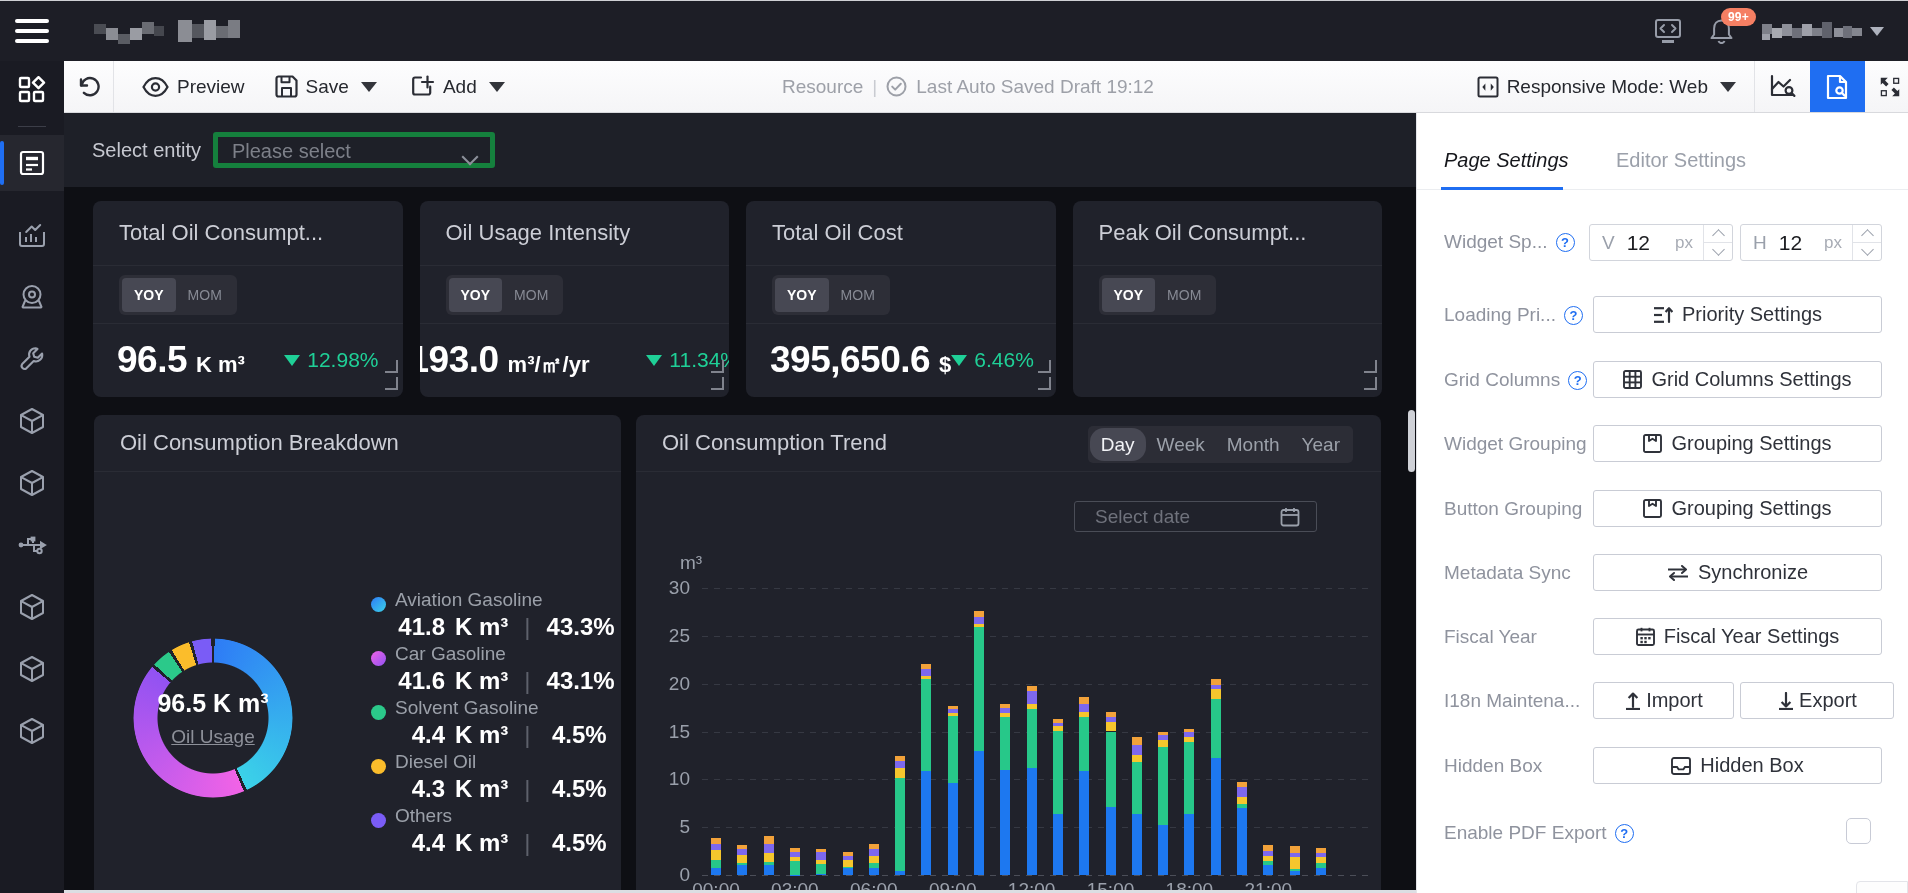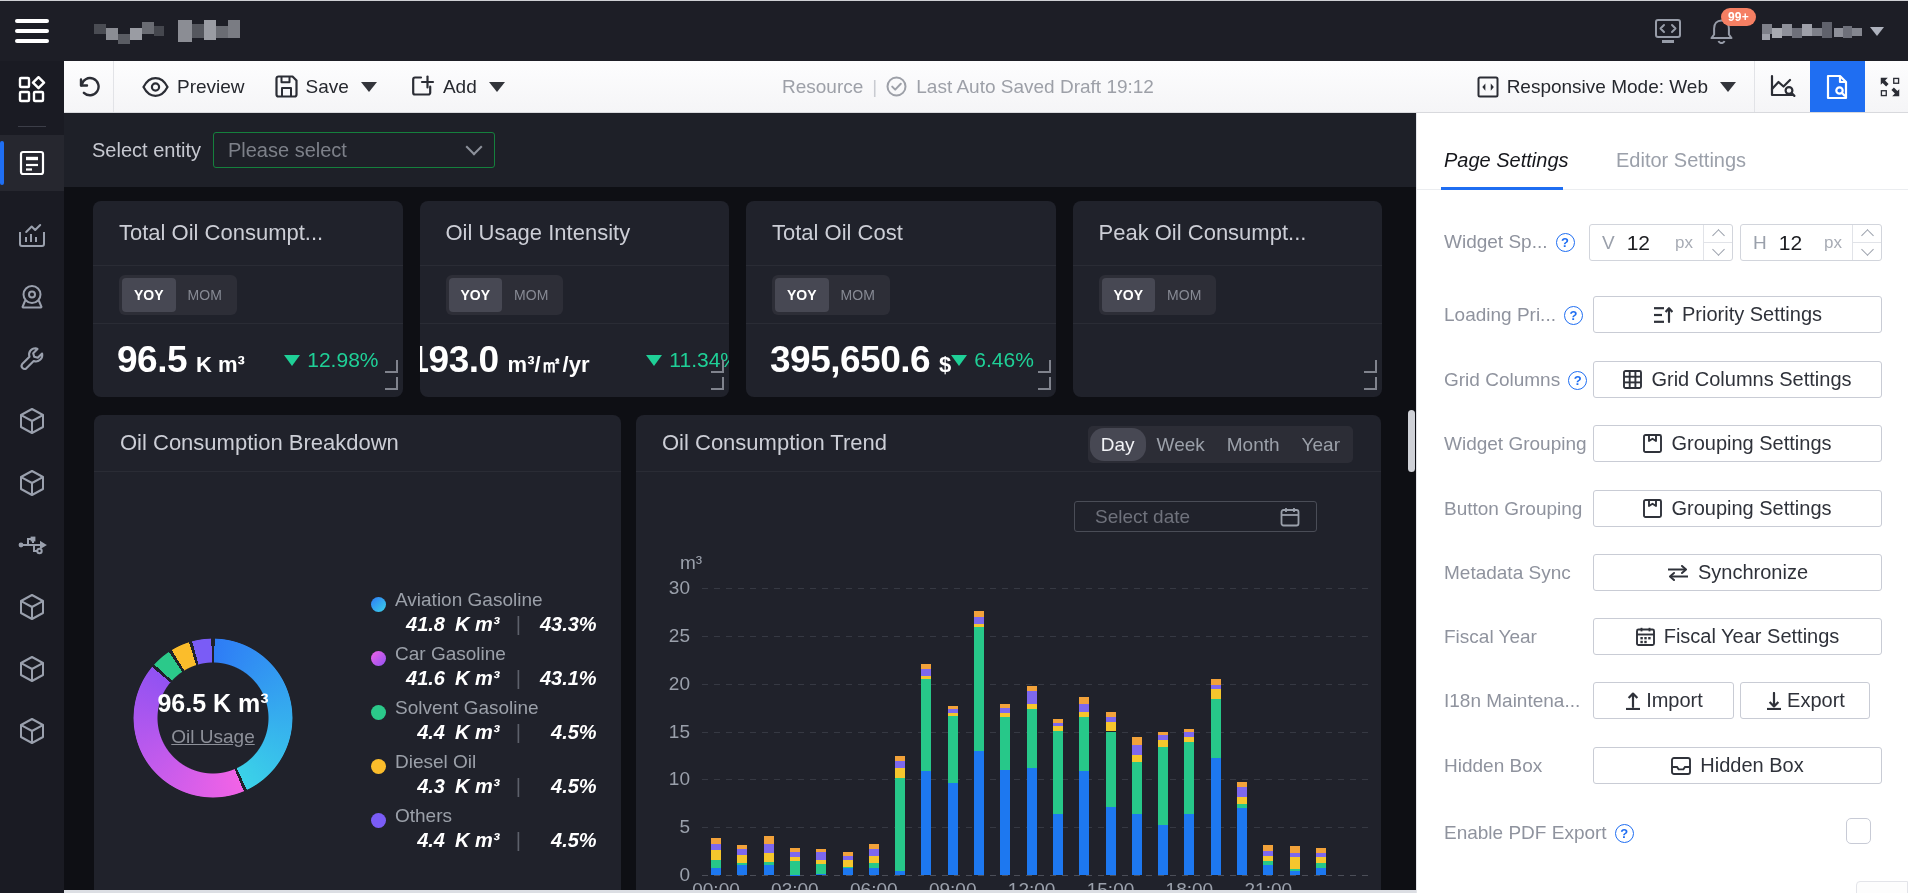--- a/index.html
+++ b/index.html
@@ -38,22 +38,22 @@
   .rail-item { width:64px; height:52px; display:flex; align-items:center; justify-content:center; color:#9aa0ad; position:relative; cursor:pointer; margin-bottom:10px; }
   .rail-item.first { color:#fff; margin-bottom:2px; }
   .rail-divider { width:28px; height:1px; background:#3c3e48; margin:8px 0; }
   .rail-item.active { background:#26272f; color:#fff; height:56px; margin-bottom:18px; }
   .rail-item.active::before { content:""; position:absolute; left:0; top:6px; bottom:6px; width:4px; background:#1f6ef2; border-radius:2px; }
 
   
   .canvas { grid-column:2; grid-row:3; background:#0e0f14; position:relative; overflow:hidden; }
   .entity-bar { position:absolute; left:0; top:0; width:100%; height:74px; background:#1e2028; display:flex; align-items:center; }
   .entity-label { color:#c6c8d0; font-size:20px; margin-left:28px; }
-  .entity-select { margin-left:12px; width:282px; height:36px; border:1px solid #15803d; border-radius:3px;
-    display:flex; align-items:center; justify-content:space-between; padding:0 14px; cursor:pointer; }
+  .entity-select { margin-left:12px; width:282px; height:36px; border:5px solid #15803d; border-radius:3px;
+    display:flex; align-items:flex-end; justify-content:space-between; padding:0 14px; cursor:pointer; }
   .entity-select .ph { color:#7d8089; font-size:20px; }
   .chev { width:12px; height:12px; border-right:2px solid #8d919b; border-bottom:2px solid #8d919b; transform:rotate(45deg); margin-top:-6px; }
 
   .kpi-row { position:absolute; left:0; top:88px; width:100%; padding:0 34px 0 29px; display:flex; gap:17px; }
   .kpi-card { flex:1; height:196px; background:#20222b; border-radius:8px; position:relative; overflow:hidden; }
   .kpi-title { height:65px; display:flex; align-items:center; padding:0 26px; color:#ccced6; font-size:22px;
     border-bottom:1px solid #2a2c35; white-space:nowrap; }
   .kpi-toggle-row { height:58px; display:flex; align-items:center; padding:0 26px; border-bottom:1px solid #2a2c35; }
   .seg { background:#2d2e37; border-radius:6px; height:40px; display:flex; align-items:center; padding:3px; }
   .seg-item { height:34px; display:flex; align-items:center; justify-content:center; font-size:14px; color:#878a94; padding:0 12px; cursor:pointer; border-radius:4px; }
@@ -80,21 +80,21 @@
   .donut { width:160px; height:160px; border-radius:50%;
     -webkit-mask:radial-gradient(circle closest-side, transparent 0 55px, #000 56px 79px, transparent 80px);
             mask:radial-gradient(circle closest-side, transparent 0 55px, #000 56px 79px, transparent 80px); }
   .donut-center { position:absolute; inset:0; display:flex; flex-direction:column; align-items:center; justify-content:center; gap:8px; }
   .donut-val { color:#fff; font-size:25px; font-weight:bold; }
   .donut-sub { color:#8d9099; font-size:19px;text-decoration:underline; }
   .legend { position:absolute; left:277px; top:175px; }
   .legend-item { height:54px; position:relative; padding-left:24px; }
   .legend-dot { position:absolute; left:0; top:7px; width:15px; height:15px; border-radius:50%; }
   .legend-name { color:#9ba0a9; font-size:19px; line-height:20px; white-space:nowrap; }
-  .legend-val { color:#fff; font-size:20px; font-weight:bold; margin-top:3px; white-space:nowrap;font-style:italic; }
+  .legend-val { color:#fff; font-size:24px; font-weight:bold; margin-top:3px; white-space:nowrap; }
   .legend-val .num { display:inline-block; min-width:50px; text-align:right; }
   .legend-val .unit { margin-left:10px; }
   .legend-val .pipe { color:#5d616b; font-weight:normal; margin:0 16px; }
   .legend-val .pct { display:inline-block; min-width:60px; text-align:right; }
 
   
   .trend-tabs { position:absolute; right:28px; top:11px; height:37px; background:#2c2d36; border-radius:5px;
     display:flex; align-items:center; padding:2px; }
   .trend-tab { height:33px; padding:0 11px; display:flex; align-items:center; font-size:19px; color:#9ba0a9; cursor:pointer; border-radius:14px; }
   .trend-tab.on { background:#474853; color:#f2f3f6; }
@@ -892,21 +892,21 @@
       <div class="rp-btn tight" style="left:176px; width:141px;">
         <svg width="18" height="18" viewBox="0 0 18 18">
             <g fill="none" stroke="#2f323a" stroke-width="2.2">
               <path d="M9 15 V2" stroke-linecap="round"></path>
               <path d="M4.6 6 L9 1.6 L13.4 6" stroke-linejoin="round"></path>
               <line x1="2" y1="17" x2="16" y2="17"></line>
             </g>
           </svg>
         <span>Import</span>
       </div>
-      <div class="rp-btn tight" style="left:323px; width:130px;">
+      <div class="rp-btn tight" style="left:323px; width:154px;">
         <svg width="18" height="18" viewBox="0 0 18 18">
             <g fill="none" stroke="#2f323a" stroke-width="2.2">
               <path d="M9 1 V14" stroke-linecap="round"></path>
               <path d="M4.6 10 L9 14.4 L13.4 10" stroke-linejoin="round"></path>
               <line x1="2" y1="17" x2="16" y2="17"></line>
             </g>
           </svg>
         <span>Export</span>
       </div>
     </div>

